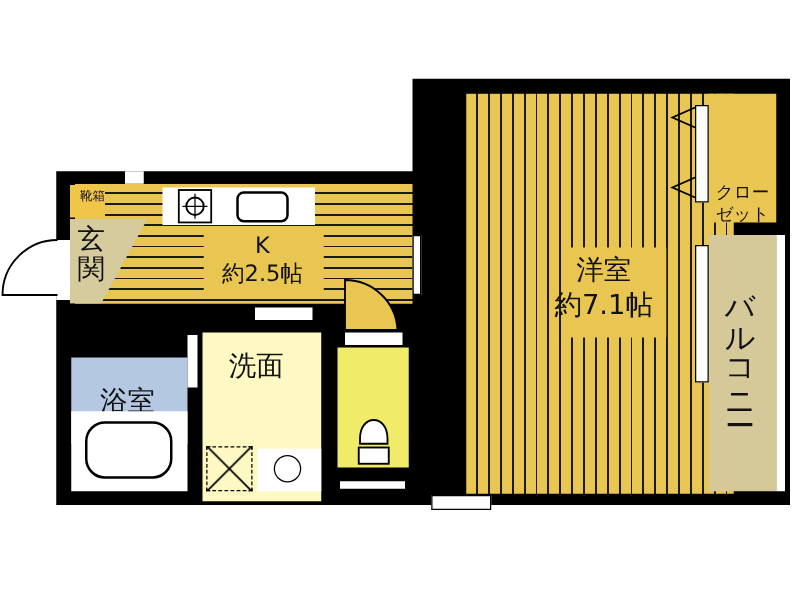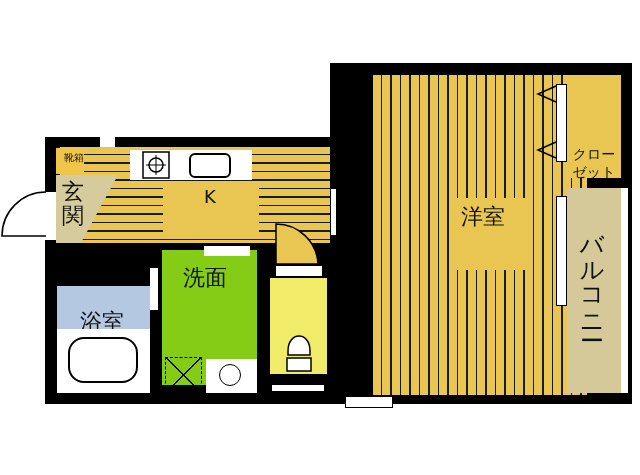--- a/index.html
+++ b/index.html
@@ -15,20 +15,21 @@
 <body>
 
 <div class="abs wall" style="left:330px;top:63px;width:302px;height:341px;"></div>
 <div class="abs wall" style="left:45px;top:137px;width:292px;height:267px;"></div>
 <div class="abs white" style="left:100px;top:137px;width:15px;height:13px;"></div>
 
 <div class="abs floor-v" style="left:341px;top:75px;width:214px;height:320px;margin-left:32px;">
   <div class="abs" style="left:80px;top:123px;width:80px;height:72px;background:#e9c552;"></div>
   <div class="abs lbl" style="left:60px;top:128px;width:100px;font-size:22px;">
     <div>洋室</div>
+    <div>約7.1帖</div>
   </div>
 </div>
 
 <div class="abs" style="left:567px;top:75px;width:54px;height:103px;background:#e9c552;">
   <div class="abs lbl" style="left:0;top:27px;width:54px;font-size:14px;margin-top:44px;">
     <div>クロー</div>
     <div>ゼット</div>
   </div>
 </div>
 <div class="abs white" style="left:556px;top:84px;width:11px;height:78px;border:1px solid #000;"></div>
@@ -48,20 +49,21 @@
 <svg class="abs" style="left:142px;top:151px;" width="28" height="28">
   <rect x="1" y="1" width="26" height="26" fill="#fff" stroke="#000" stroke-width="1.5"></rect>
   <circle cx="14" cy="14" r="7" fill="none" stroke="#000" stroke-width="1.5"></circle>
   <line x1="14" y1="4" x2="14" y2="24" stroke="#000"></line>
     <line x1="4" y1="14" x2="24" y2="14" stroke="#000"></line>
 </svg>
 <div class="abs" style="left:189px;top:153px;width:42px;height:25px;border:2px solid #000;border-radius:6px;background:#fff;"></div>
 <div class="abs" style="left:163px;top:182px;width:96px;height:52px;background:#e9c552;"></div>
 <div class="abs lbl" style="left:150px;top:186px;width:120px;font-size:18px;">
   <div>K</div>
+  <div>約2.5帖</div>
 </div>
 <div class="abs white" style="left:330px;top:188px;width:7px;height:48px;border:1px solid #000;"></div>
 
 <div class="abs" style="left:56px;top:175px;width:62px;height:68px;background:#d6cb9c;clip-path:polygon(0 0,100% 0,40% 100%,0 100%);"></div>
 <div class="abs lbl" style="left:58px;top:180px;width:30px;font-size:22px;line-height:1.1;">
   <div>玄</div>
   <div>関</div>
 </div>
 <div class="abs" style="left:56px;top:148px;width:28px;height:26px;background:#f0c64a;">
   <div class="abs lbl" style="left:0;top:4px;width:28px;font-size:10px;text-align:right;">靴箱</div>
@@ -71,21 +73,21 @@
   <path d="M46,2 A44,44 0 0 0 2,46 L46,46" fill="#fff" stroke="#000" stroke-width="1.5"></path>
 </svg>
 
 <div class="abs" style="left:57px;top:258px;width:93px;height:69px;background:#b4c8e2;margin-top:28px;">
   <div class="abs lbl" style="left:0;top:22px;width:90px;font-size:22px;">浴室</div>
 </div>
 <div class="abs white" style="left:57px;top:329px;width:93px;height:64px;"></div>
 <div class="abs" style="left:68px;top:337px;width:70px;height:46px;border:2px solid #000;border-radius:16px;"></div>
 <div class="abs white" style="left:150px;top:268px;width:8px;height:42px;"></div>
 
-<div class="abs" style="left:162px;top:250px;width:95px;height:135px;background:#84cc16;">
+<div class="abs" style="left:162px;top:266px;width:95px;height:135px;background:#fef9c3;">
   <div class="abs lbl" style="left:8px;top:14px;width:70px;font-size:22px;">
     <div>洗面</div>
   </div>
 </div>
 <div class="abs" style="left:165px;top:357px;width:37px;height:36px;border:1px dashed #000;background:linear-gradient(45deg,transparent 48%,#000 49%,#000 51%,transparent 52%),linear-gradient(-45deg,transparent 48%,#000 49%,#000 51%,transparent 52%);"></div>
 <div class="abs white" style="left:206px;top:359px;width:51px;height:34px;"></div>
 <div class="abs" style="left:219px;top:364px;width:22px;height:22px;border:1.5px solid #000;border-radius:50%;"></div>
 <div class="abs white" style="left:204px;top:246px;width:46px;height:10px;"></div>
 
 <div class="abs" style="left:270px;top:278px;width:57px;height:96px;background:#f0ec6a;"></div>

